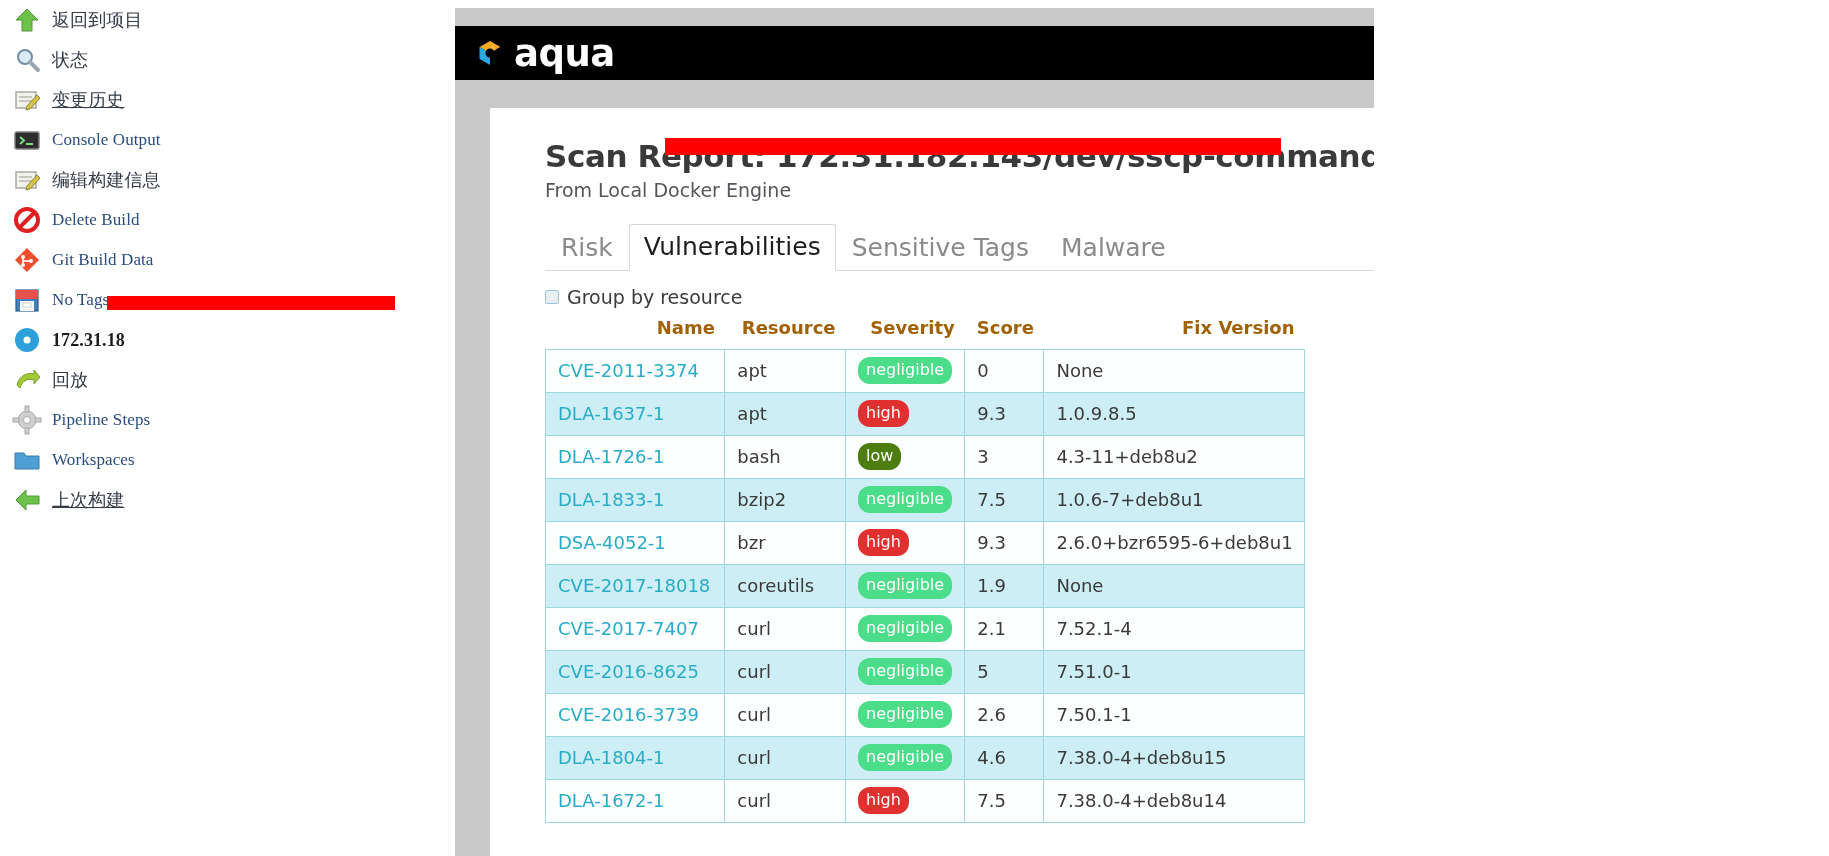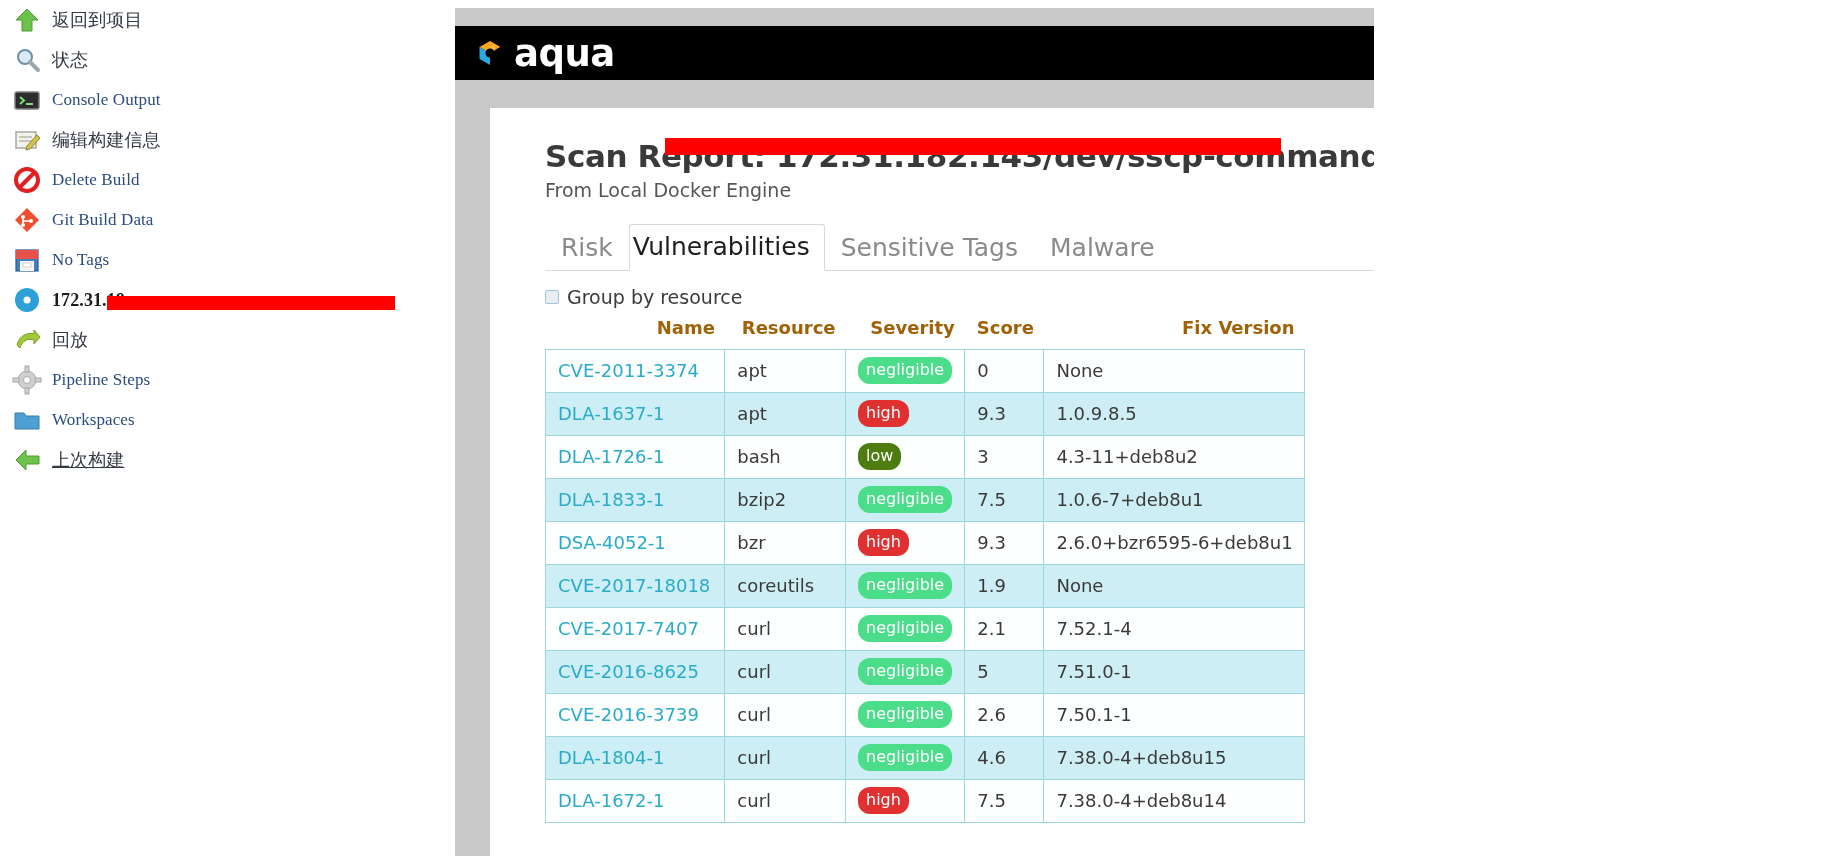--- a/index.html
+++ b/index.html
@@ -148,21 +148,21 @@
     box-sizing: border-box;
     white-space: nowrap;
   }
   .tab.active {
     color: #1d1d1d;
     background: #ffffff;
     border: 1px solid #d8d8d8;
     border-bottom: 1px solid #ffffff;
     border-radius: 3px 3px 0 0;
     margin-bottom: -1px;
-    padding: 9px 14px 11px 3px;
+    padding: 9px 14px 11px 14px;
   }
 
   
   #groupby {
     position: absolute;
     left: 55px;
     top: 178px;
     display: flex;
     align-items: center;
   }
@@ -412,20 +412,31 @@
     <div class="side-item">
       <span class="side-icon">
         <svg class="ic" viewBox="0 0 30 30">
           <circle cx="13" cy="12" r="7" fill="#dbeaf5" stroke="#6f8fa6" stroke-width="2"></circle>
           <line x1="18" y1="17" x2="26" y2="25" stroke="#9aa7b0" stroke-width="4" stroke-linecap="round"></line>
         </svg>
       </span>
       <span class="side-label cjk">状态</span>
     </div>
 
+    <div class="side-item">
+      <span class="side-icon">
+        <svg class="ic" viewBox="0 0 30 30">
+          <rect x="4" y="7" width="20" height="16" fill="#f2f2ee" stroke="#a9a9a0" stroke-width="1.5"></rect>
+          <line x1="7" y1="12" x2="20" y2="12" stroke="#b8b8ae" stroke-width="1.5"></line>
+          <line x1="7" y1="16" x2="20" y2="16" stroke="#b8b8ae" stroke-width="1.5"></line>
+          <polygon points="15,21 25,10 28,13 18,24 14,25" fill="#d6c44a" stroke="#8d8230" stroke-width="1"></polygon>
+        </svg>
+      </span>
+      <span class="side-label cjk underline">变更历史</span>
+    </div>
 
     <div class="side-item">
       <span class="side-icon">
         <svg class="ic" viewBox="0 0 30 30">
           <rect x="3" y="7" width="24" height="17" rx="2" fill="#2c2c2c" stroke="#7f7f7f" stroke-width="1.5"></rect>
           <polyline points="8,12 12,15.5 8,19" fill="none" stroke="#7ee07e" stroke-width="2"></polyline>
           <line x1="14" y1="19" x2="21" y2="19" stroke="#7ee07e" stroke-width="2"></line>
         </svg>
       </span>
       <span class="side-label">Console Output</span>

